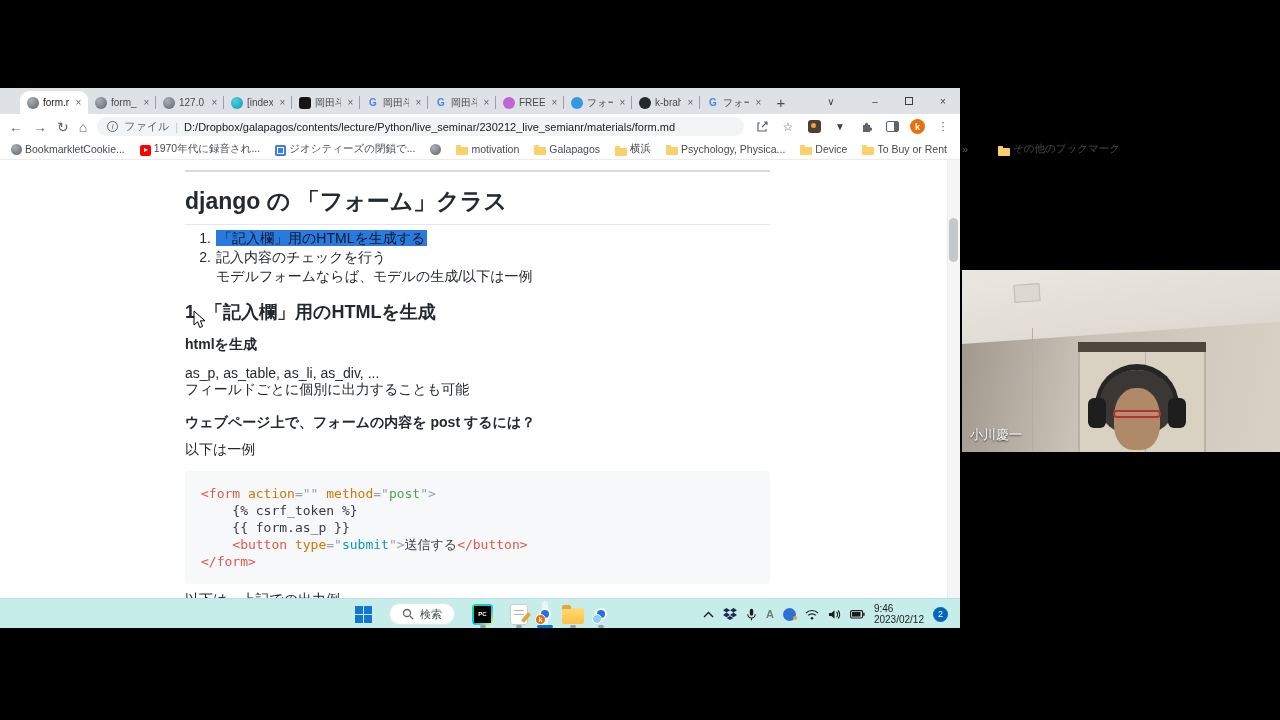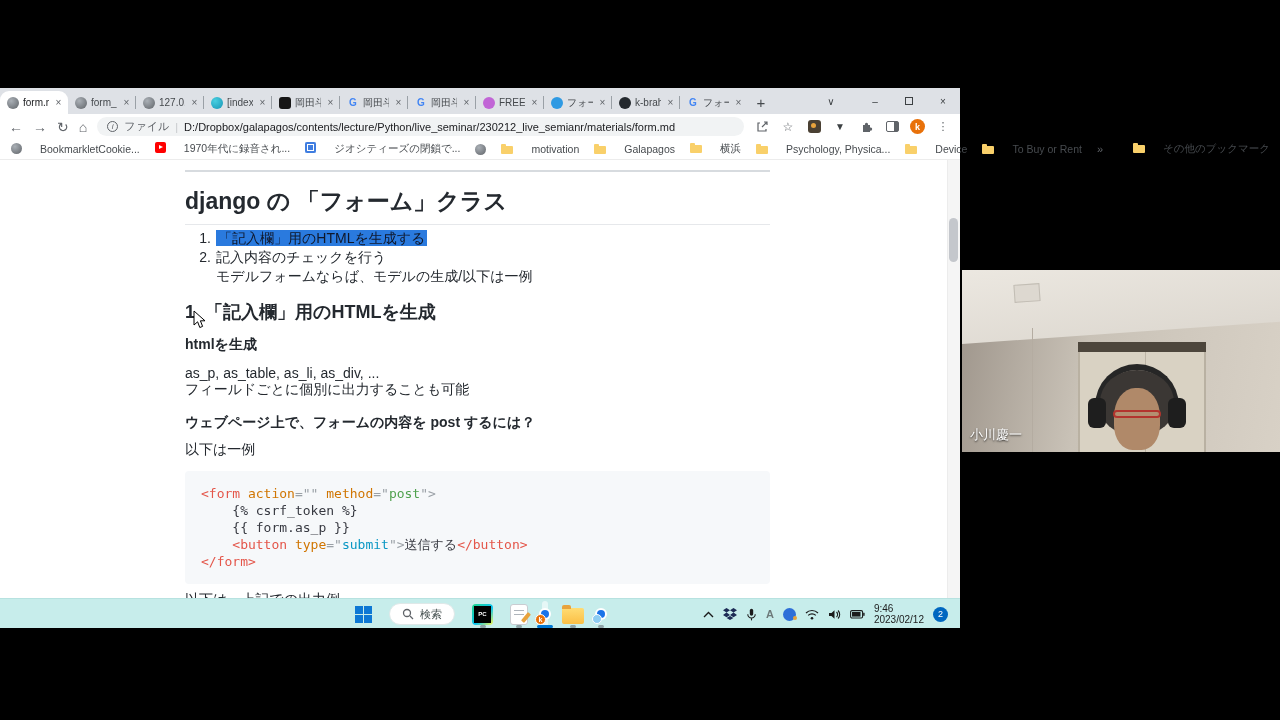--- a/index.html
+++ b/index.html
@@ -5,21 +5,21 @@
   html,body{margin:0;padding:0;background:#000;width:1280px;height:720px;overflow:hidden;
     font-family:"Liberation Sans","DejaVu Sans",sans-serif;}
   *{box-sizing:border-box;}
   .stage{position:absolute;left:0;top:0;width:1280px;height:720px;background:#000;}
 
   
   .screen{position:absolute;left:0;top:88px;width:960px;height:540px;background:#fff;}
 
   
   .tabstrip{position:absolute;left:0;top:0;width:100%;height:26px;background:#dee1e6;
-    display:flex;align-items:flex-end;padding-left:0;}
+    display:flex;align-items:flex-end;padding-left:20px;}
   .tabs{display:flex;align-items:flex-end;height:26px;}
   .tab{height:23px;width:68px;display:flex;align-items:center;gap:4px;padding:0 4px 0 7px;
     font-size:10px;color:#45494d;border-radius:9px 9px 0 0;position:relative;}
   .tab.active{background:#fff;color:#202124;}
   .tab:not(.active)+.tab:not(.active)::before{content:'';position:absolute;left:-1px;top:5px;
     height:13px;width:1px;background:#9aa0a6;}
   .tab .title{flex:1;overflow:hidden;white-space:nowrap;}
   .tab .close{font-size:10px;color:#5f6368;width:11px;text-align:center;flex:none;}
   .fav{width:12px;height:12px;border-radius:50%;flex:none;display:flex;align-items:center;
     justify-content:center;font-size:10px;font-weight:bold;}
@@ -57,21 +57,21 @@
   .sidebar-ic{width:13px;height:11px;border:1.4px solid #5f6368;border-radius:2px;position:relative;}
   .sidebar-ic::after{content:'';position:absolute;right:0;top:0;width:4px;height:100%;background:#5f6368;}
   .avatar{width:15px;height:15px;border-radius:50%;background:#e8710a;color:#fff;font-size:9px;
     font-weight:bold;display:flex;align-items:center;justify-content:center;}
   .kebab{color:#5f6368;font-size:11px;letter-spacing:0;}
 
   
   .bmbar{position:absolute;left:0;top:51px;width:100%;height:21px;background:#fff;display:flex;
     align-items:center;gap:15px;padding:0 11px;font-size:10.5px;color:#474b4f;
     border-bottom:1px solid #ececec;}
-  .bm{display:flex;align-items:flex-start;gap:18px;white-space:nowrap;}
+  .bm{display:flex;align-items:flex-end;gap:3px;white-space:nowrap;}
   .bmic{width:11px;height:11px;flex:none;}
   .bmic-globe{border-radius:50%;background:radial-gradient(circle at 35% 32%,#aab0b6,#5f6368);}
   .bmic-youtube{border-radius:2px;background:#f00;position:relative;}
   .bmic-youtube::after{content:'';position:absolute;left:4px;top:3px;width:0;height:0;
     border-left:4px solid #fff;border-top:2.5px solid transparent;border-bottom:2.5px solid transparent;}
   .bmic-geo{border-radius:2px;background:#3f7de0;box-shadow:inset 0 0 0 2px #3f7de0, inset 0 0 0 3px #fff;}
   .bmic-folder{position:relative;width:12px;height:8px;background:#f9d06a;border-radius:1px;margin-top:3px;}
   .bmic-folder::before{content:'';position:absolute;top:-2px;left:0;width:5px;height:3px;
     background:#f9d06a;border-radius:1px 1px 0 0;}
   .bm-overflow{margin-left:auto;color:#5f6368;font-size:11px;}

